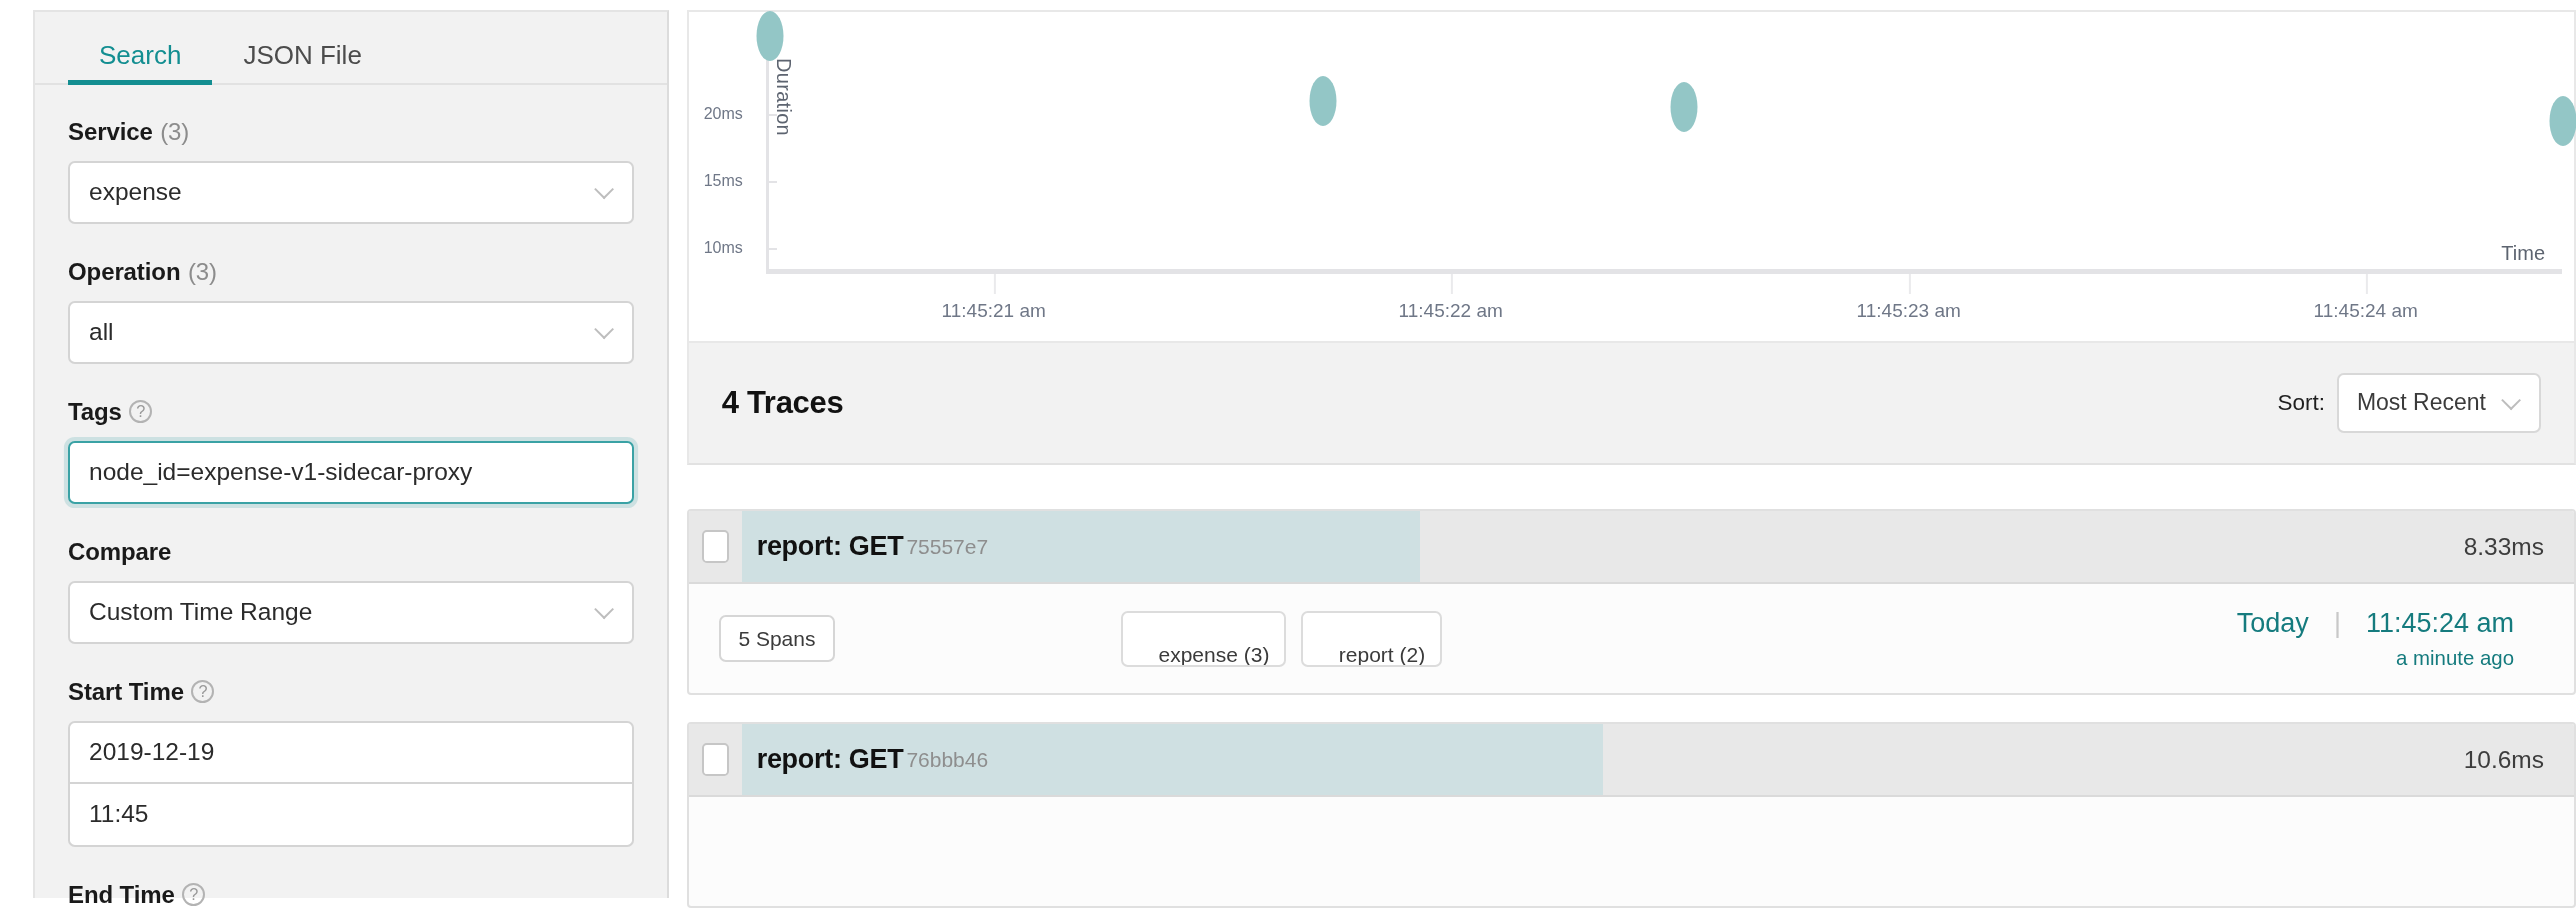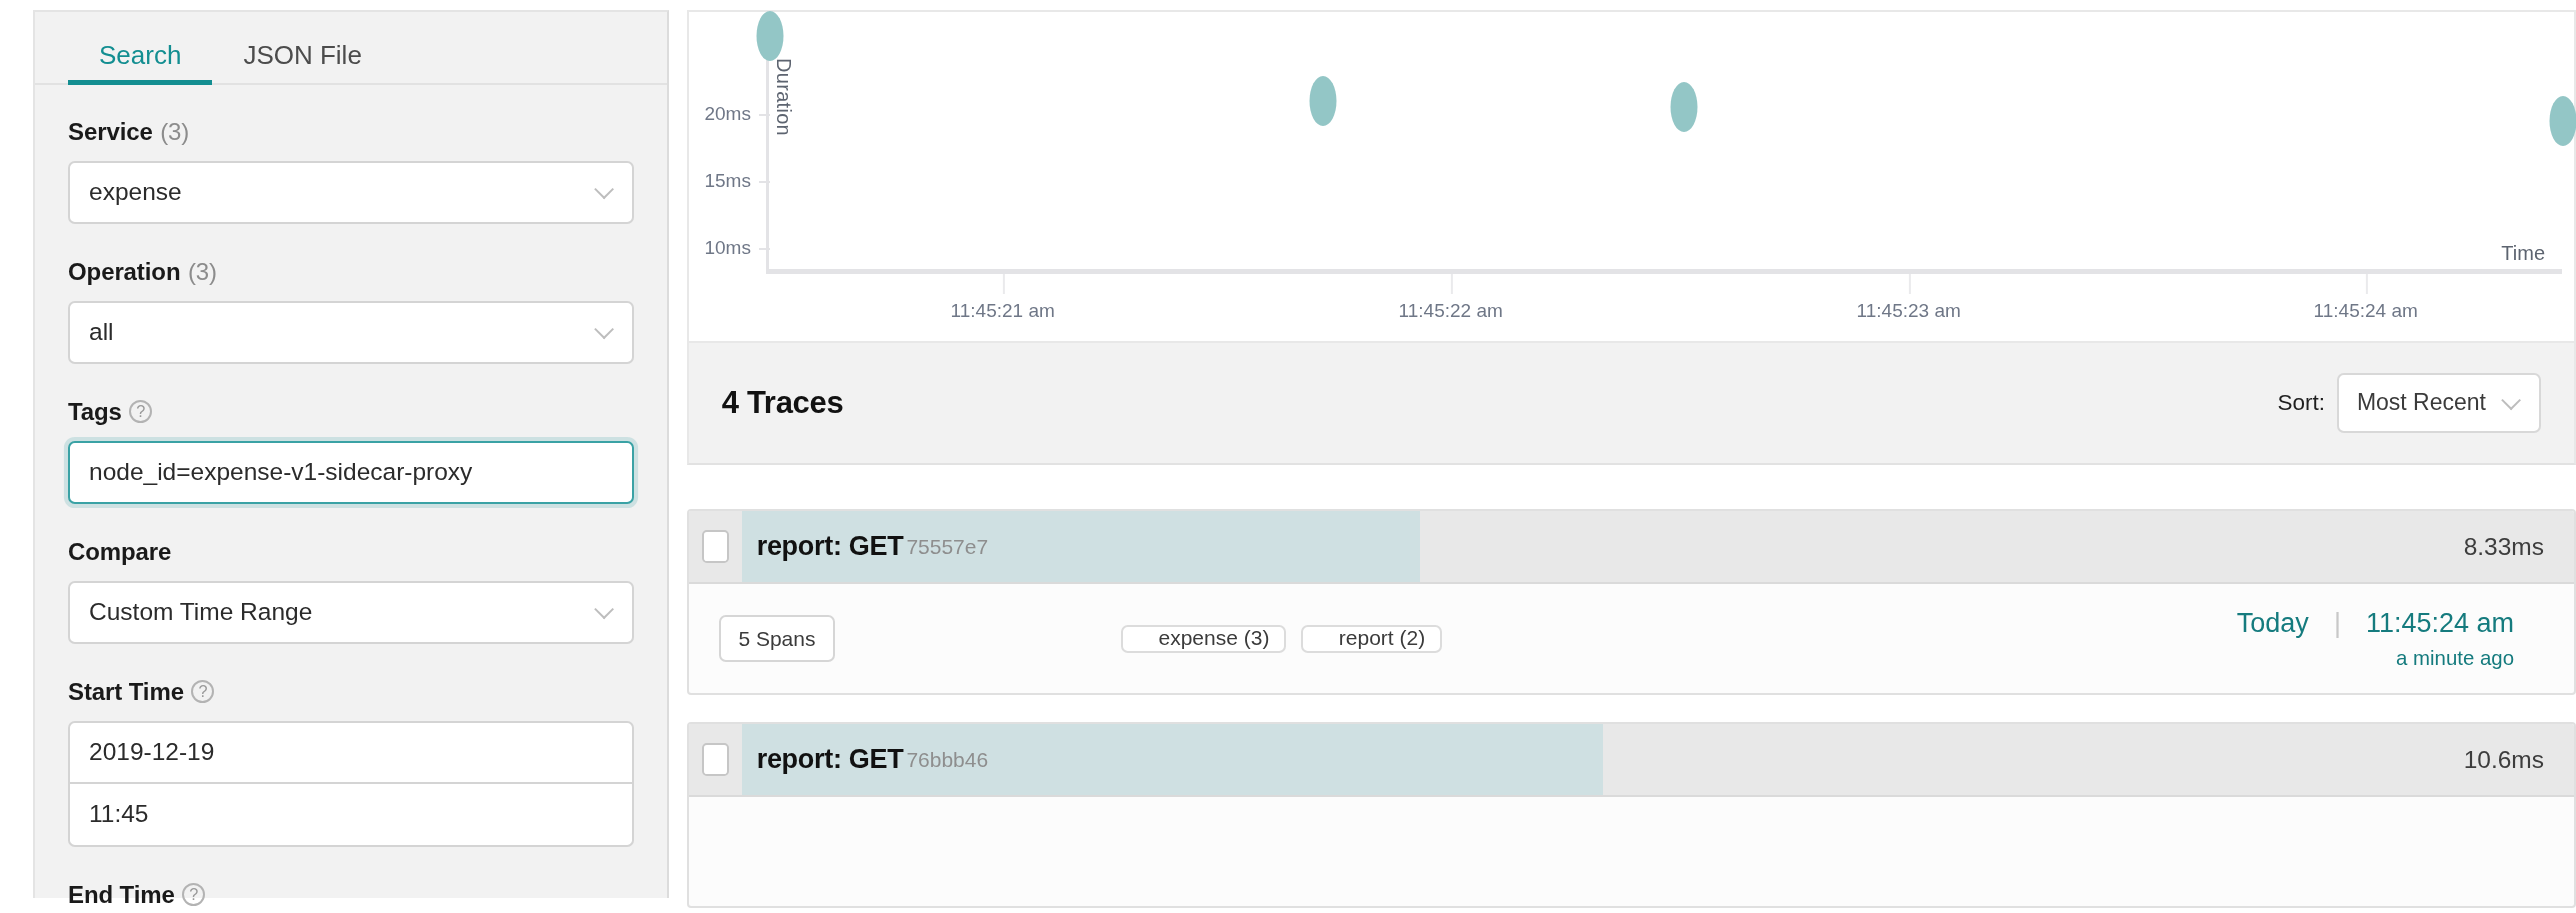--- a/index.html
+++ b/index.html
@@ -151,24 +151,24 @@
   .axis-line-y {
     position: absolute;
     left: 77px;
     top: 42px;
     bottom: 67px;
     width: 3.4px;
     background: #e3e3e6;
   }
   .ytick {
     position: absolute;
-    left: 8px;
+    left: 15px;
     width: 73px;
-    text-align: center;
-    font-size: 19px;
+    text-align: left;
+    font-size: 16px;
     color: #6f7787;
     transform: translateY(-50%);
     padding-right: 11px;
   }
   .ytick::after {
     content: "";
     position: absolute;
     right: -0.7px; top: 50%;
     width: 11.6px; height: 2.7px;
     background: #e3e3e6;
@@ -352,26 +352,26 @@
     background: #fff;
     font-size: 21px;
     color: #3b3b3b;
     padding: 11px 17.7px;
     line-height: 1;
     cursor: pointer;
   }
   .svc-pills { display: flex; gap: 15px; margin-left: 286px; }
   .svc-pill {
     display: flex;
-    align-items: flex-start;
+    align-items: flex-end;
     border: 2px solid #dcdcdc;
     border-radius: 6.8px;
     background: #fff;
     overflow: hidden;
-    height: 28px;
+    height: 56px;
     cursor: pointer;
   }
   .svc-swatch { width: 20.4px; flex: 0 0 20.4px; }
   .svc-text {
     font-size: 21px;
     color: #3b3b3b;
     padding: 0 15px;
     display: flex;
     align-items: center;
     line-height: 1;
@@ -486,21 +486,21 @@
 
     <div class="chart-card">
       <div class="chart-inner" id="chart-inner">
         <div class="axis-line-y"></div>
         <div class="axis-line-x"></div>
         <div class="axis-title-y">Duration</div>
         <div class="axis-title-x">Time</div>
       <div class="ytick" style="top: 236px;">10ms</div>
           <div class="ytick" style="top: 169px;">15ms</div>
           <div class="ytick" style="top: 102px;">20ms</div>
-          <div class="xtick" style="left: 314px; margin-top: 28px;">11:45:21 am</div>
+          <div class="xtick" style="left: 305px; margin-top: 28px;">11:45:21 am</div>
           <div class="xtick" style="left: 762px;">11:45:22 am</div>
           <div class="xtick" style="left: 1220px;">11:45:23 am</div>
           <div class="xtick" style="left: 1677px;">11:45:24 am</div>
           <div class="pt" title="23ms" style="left: 81px; top: 24px;"></div>
           <div class="pt" title="11.5ms" style="left: 634px; top: 89px;"></div>
           <div class="pt" title="10.6ms" style="left: 995px; top: 95px;"></div>
           <div class="pt" title="8.33ms" style="left: 1874px; top: 109px;"></div>
         </div>
     </div>
 

